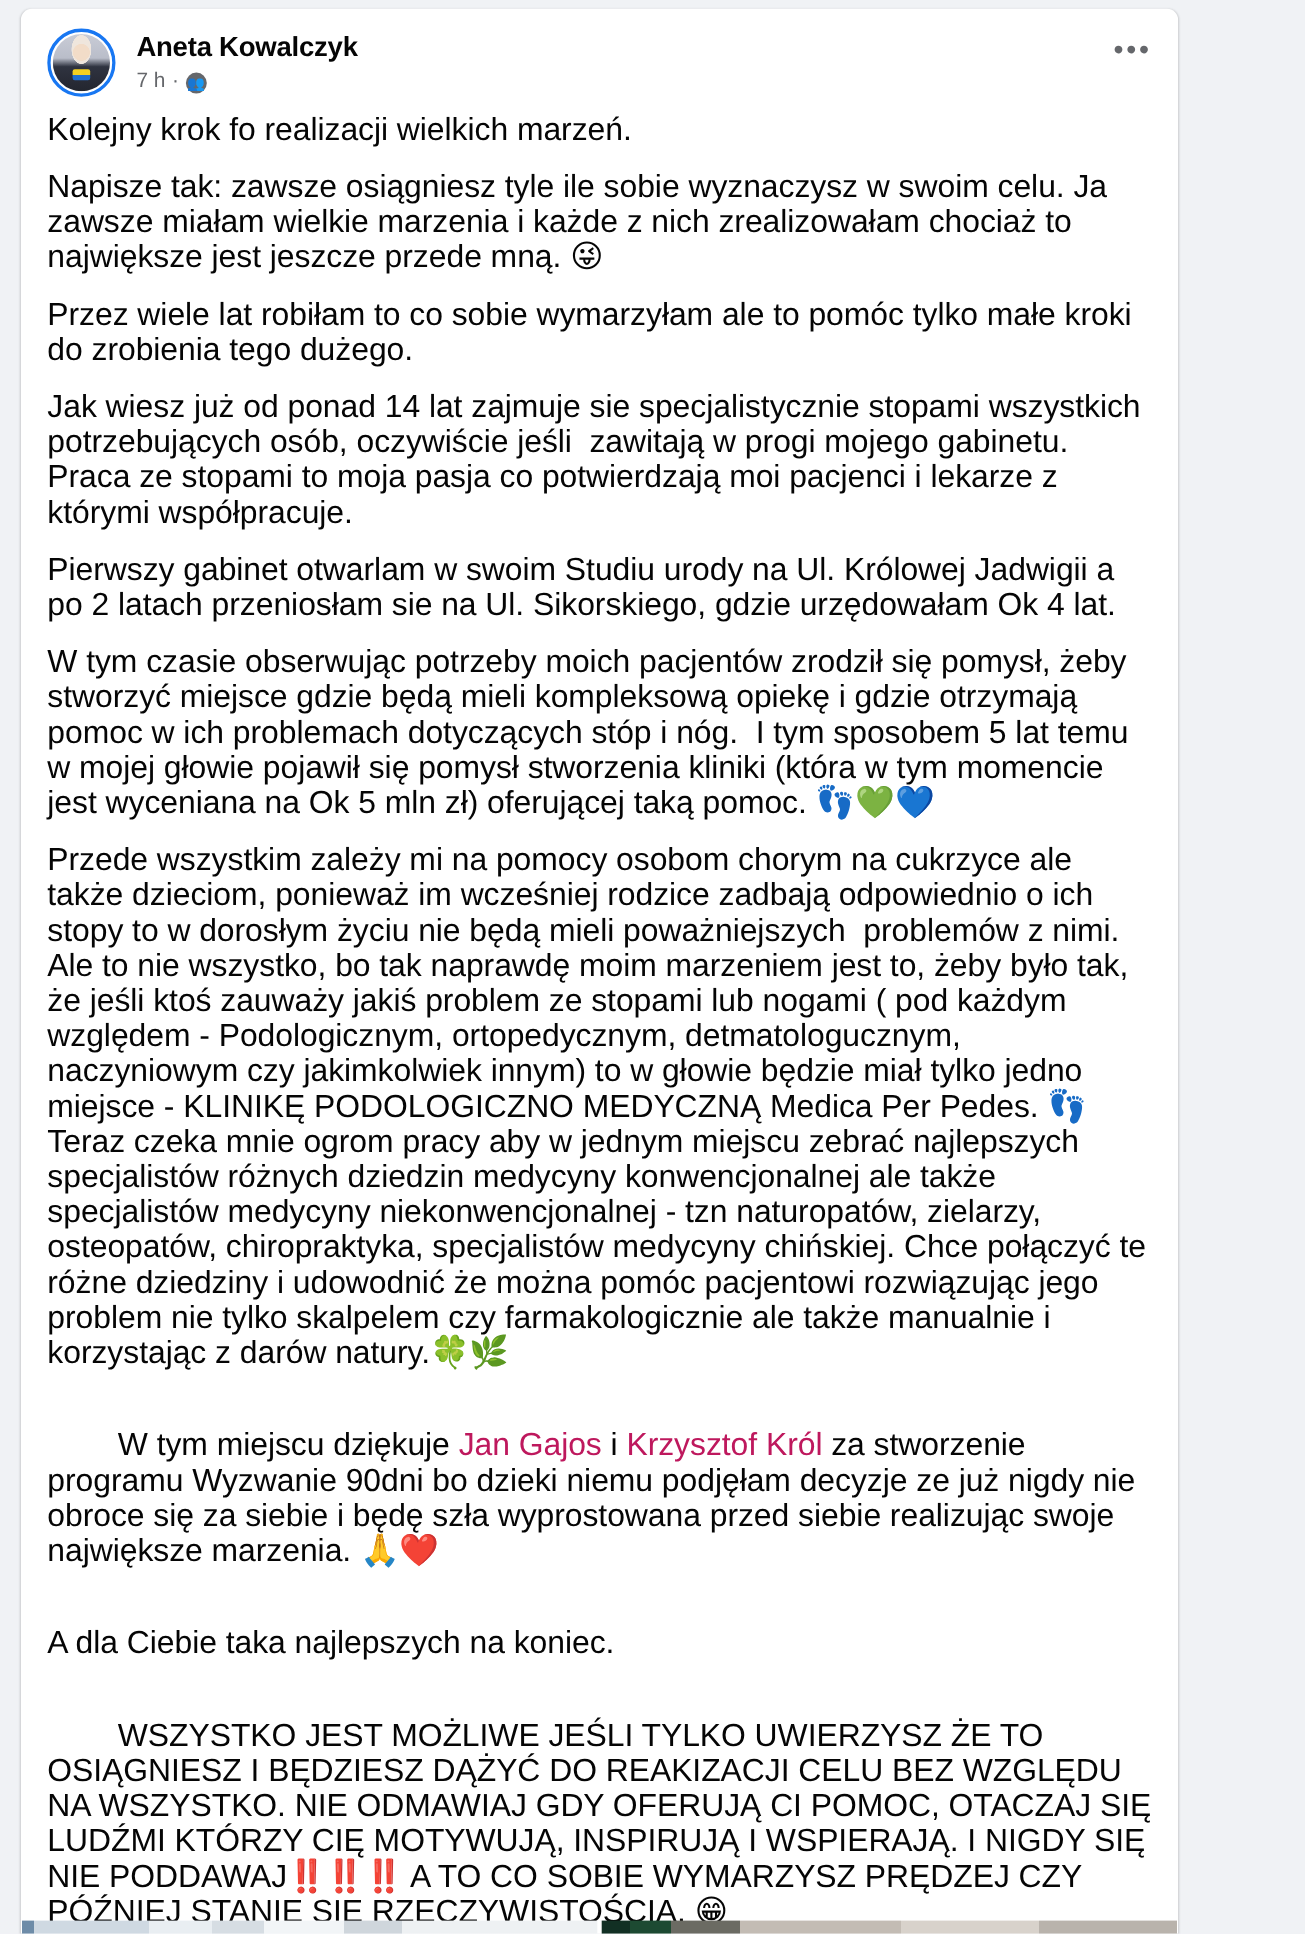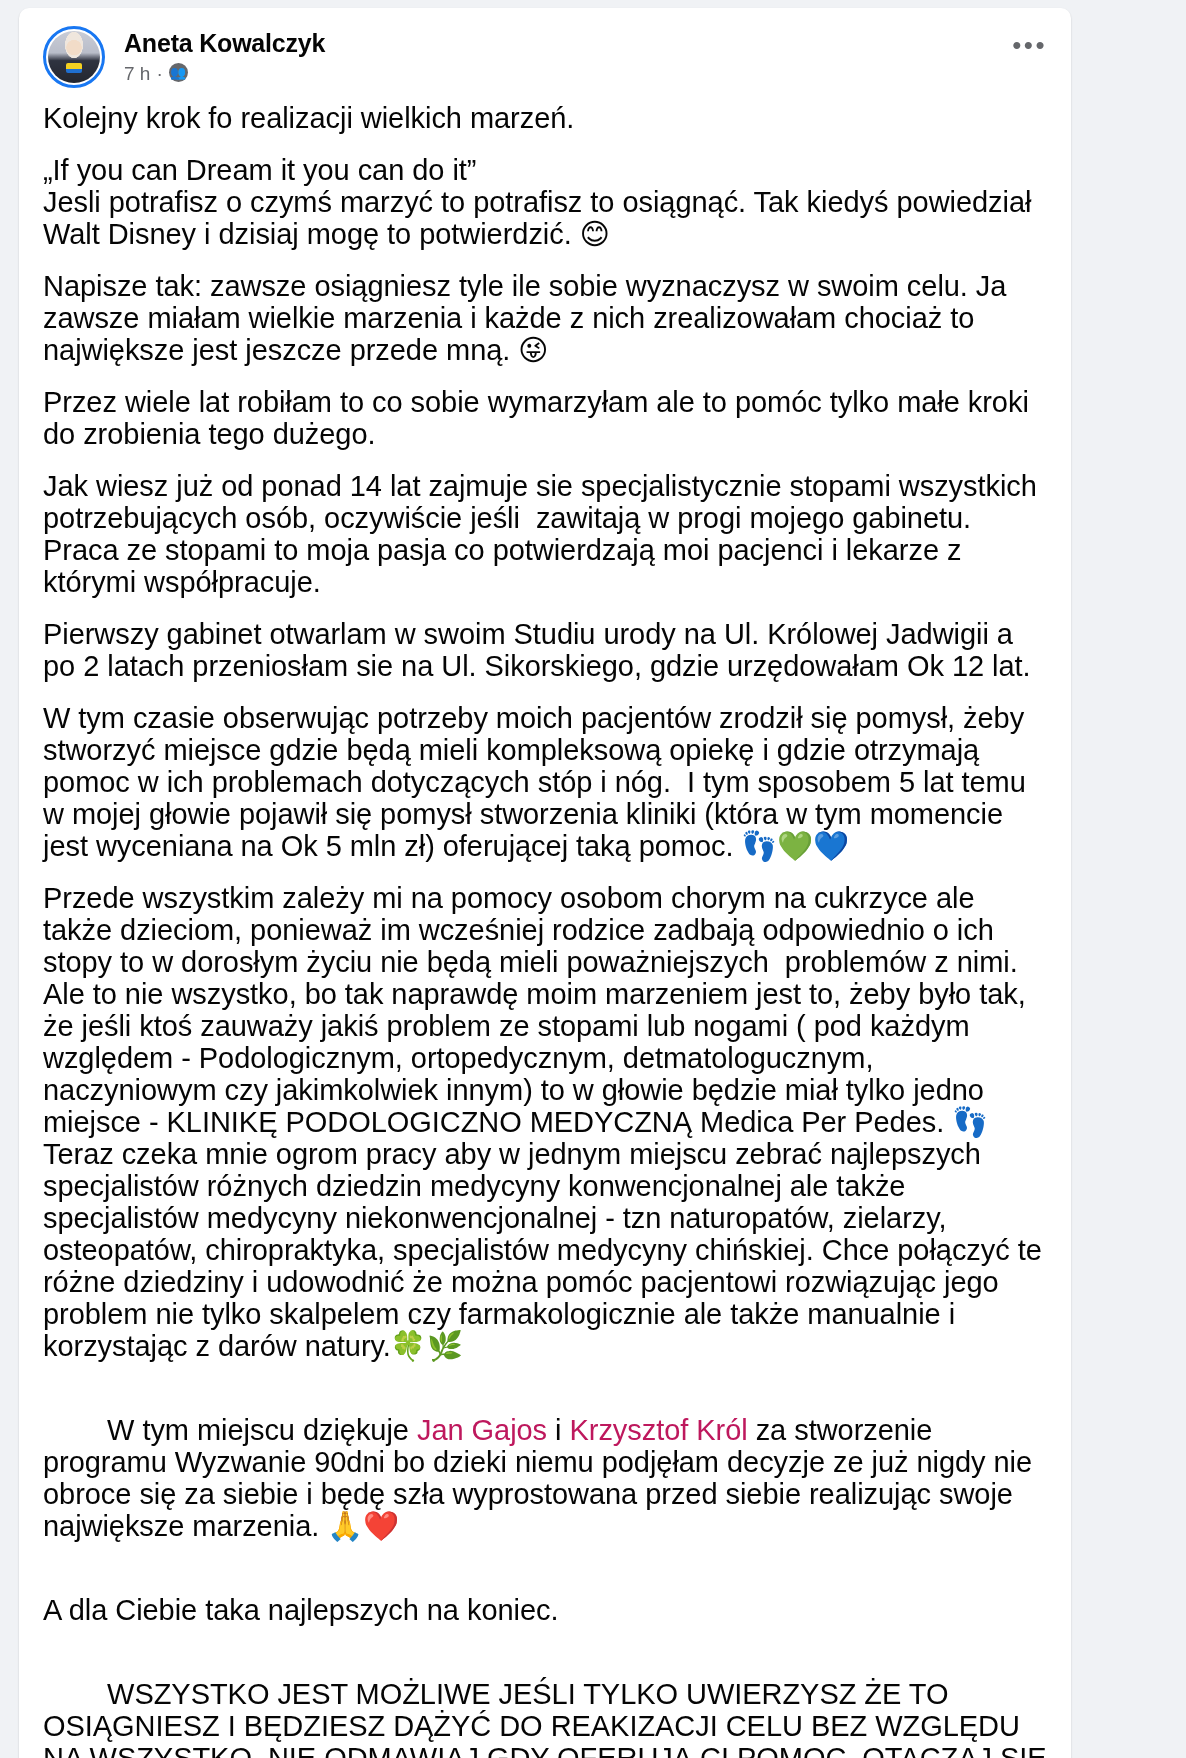--- a/index.html
+++ b/index.html
@@ -67,21 +67,21 @@
   }
   .author-name {
     font-size: 25px;
     font-weight: bold;
     color: #050505;
     line-height: 30px;
     letter-spacing: -0.2px;
   }
   .meta-row {
     display: flex;
-    align-items: flex-start;
+    align-items: flex-end;
     margin-top: 5px;
     color: #65676b;
     font-size: 19px;
     line-height: 22px;
   }
   .meta-sep { margin: 0 6px; }
   .audience-icon {
     display: inline-flex;
     width: 19px; height: 19px;
     align-items: center; justify-content: center;
@@ -168,26 +168,24 @@
           <span>7 h</span>
           <span class="meta-sep">·</span>
           <span class="audience-icon">👥</span>
         </div>
       </div>
       <div class="menu-dots">•••</div>
     </div>
 
     <div class="post-body">
       <p>Kolejny krok fo realizacji wielkich marzeń.</p>
-      <p>„If you can Dream it you can do it”
-Jesli potrafisz o czymś marzyć to potrafisz to osiągnąć. Tak kiedyś powiedział Walt Disney i dzisiaj mogę to potwierdzić. 😊</p>
       <p>Napisze tak: zawsze osiągniesz tyle ile sobie wyznaczysz w swoim celu. Ja zawsze miałam wielkie marzenia i każde z nich zrealizowałam chociaż to największe jest jeszcze przede mną. 😜</p>
       <p>Przez wiele lat robiłam to co sobie wymarzyłam ale to pomóc tylko małe kroki do zrobienia tego dużego.</p>
       <p>Jak wiesz już od ponad 14 lat zajmuje sie specjalistycznie stopami wszystkich potrzebujących osób, oczywiście jeśli  zawitają w progi mojego gabinetu. Praca ze stopami to moja pasja co potwierdzają moi pacjenci i lekarze z którymi współpracuje.</p>
-      <p>Pierwszy gabinet otwarlam w swoim Studiu urody na Ul. Królowej Jadwigii a po 2 latach przeniosłam sie na Ul. Sikorskiego, gdzie urzędowałam Ok 12 lat.</p>
+      <p>Pierwszy gabinet otwarlam w swoim Studiu urody na Ul. Królowej Jadwigii a po 2 latach przeniosłam sie na Ul. Sikorskiego, gdzie urzędowałam Ok 4 lat.</p>
       <p>W tym czasie obserwując potrzeby moich pacjentów zrodził się pomysł, żeby stworzyć miejsce gdzie będą mieli kompleksową opiekę i gdzie otrzymają pomoc w ich problemach dotyczących stóp i nóg.  I tym sposobem 5 lat temu w mojej głowie pojawił się pomysł stworzenia kliniki (która w tym momencie jest wyceniana na Ok 5 mln zł) oferującej taką pomoc. 👣💚💙</p>
       <p>Przede wszystkim zależy mi na pomocy osobom chorym na cukrzyce ale także dzieciom, ponieważ im wcześniej rodzice zadbają odpowiednio o ich stopy to w dorosłym życiu nie będą mieli poważniejszych  problemów z nimi. Ale to nie wszystko, bo tak naprawdę moim marzeniem jest to, żeby było tak, że jeśli ktoś zauważy jakiś problem ze stopami lub nogami ( pod każdym względem - Podologicznym, ortopedycznym, detmatologucznym, naczyniowym czy jakimkolwiek innym) to w głowie będzie miał tylko jedno miejsce - KLINIKĘ PODOLOGICZNO MEDYCZNĄ Medica Per Pedes. 👣 Teraz czeka mnie ogrom pracy aby w jednym miejscu zebrać najlepszych specjalistów różnych dziedzin medycyny konwencjonalnej ale także specjalistów medycyny niekonwencjonalnej - tzn naturopatów, zielarzy, osteopatów, chiropraktyka, specjalistów medycyny chińskiej. Chce połączyć te różne dziedziny i udowodnić że można pomóc pacjentowi rozwiązując jego problem nie tylko skalpelem czy farmakologicznie ale także manualnie i korzystając z darów natury.🍀🌿</p>
 
       <p>
         <span>W tym miejscu dziękuje </span><span class="mention">Jan Gajos</span><span> i </span><span class="mention">Krzysztof Król</span><span> za stworzenie programu Wyzwanie 90dni bo dzieki niemu podjęłam decyzje ze już nigdy nie obroce się za siebie i będę szła wyprostowana przed siebie realizując swoje największe marzenia. 🙏❤️</span>
       </p>
 
       <p>A dla Ciebie taka najlepszych na koniec.</p>
 
       <p>

